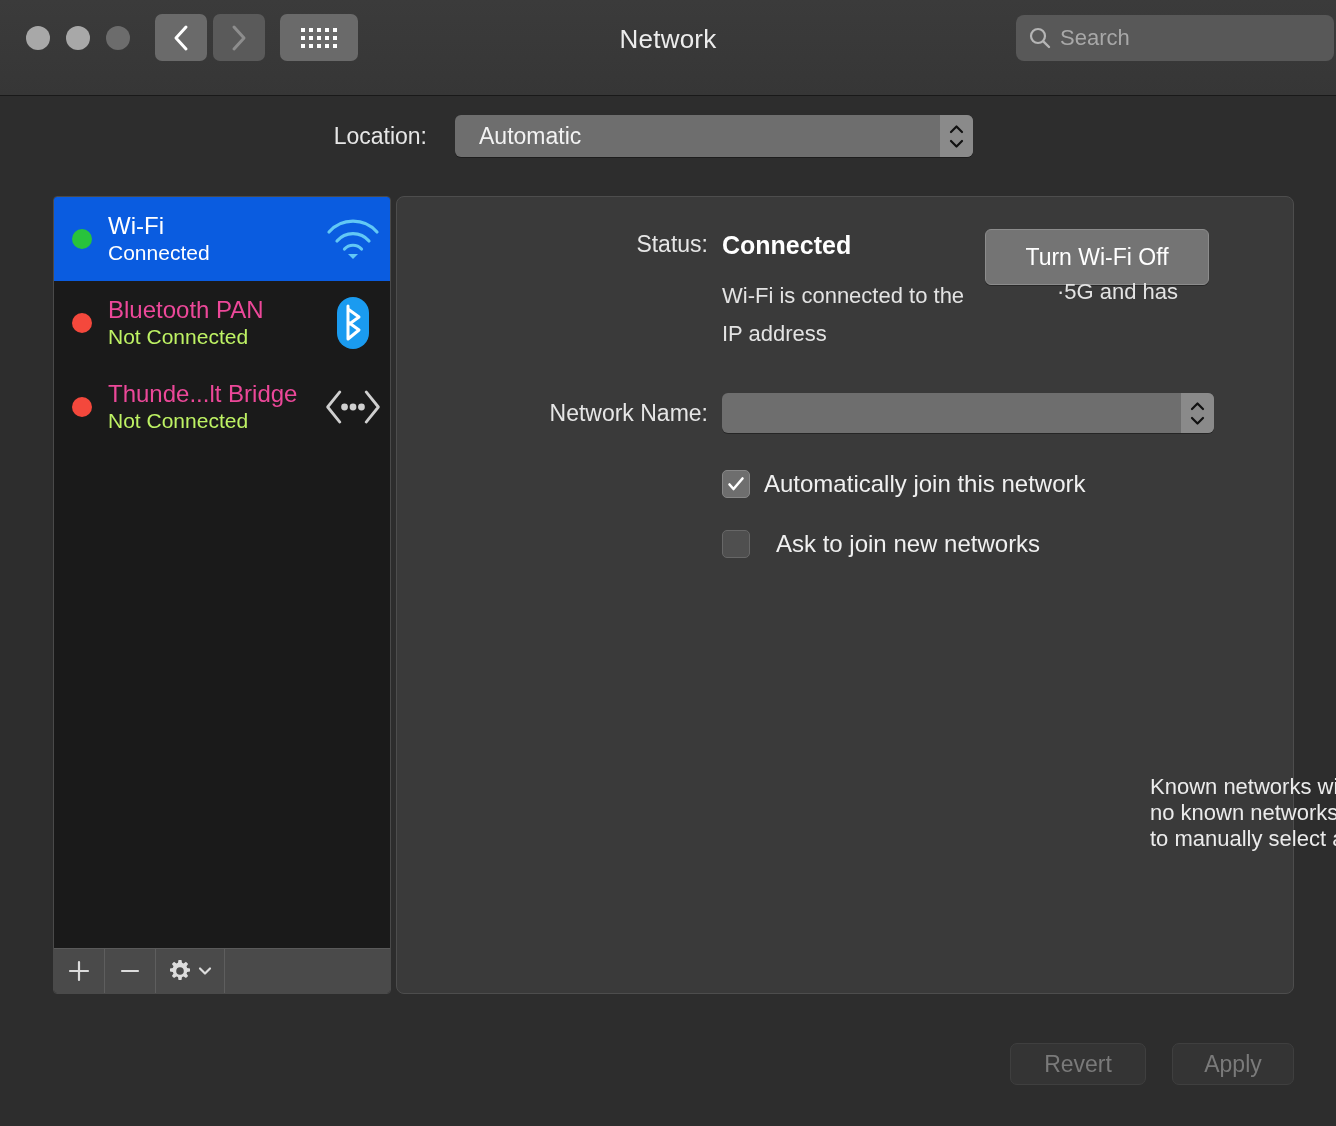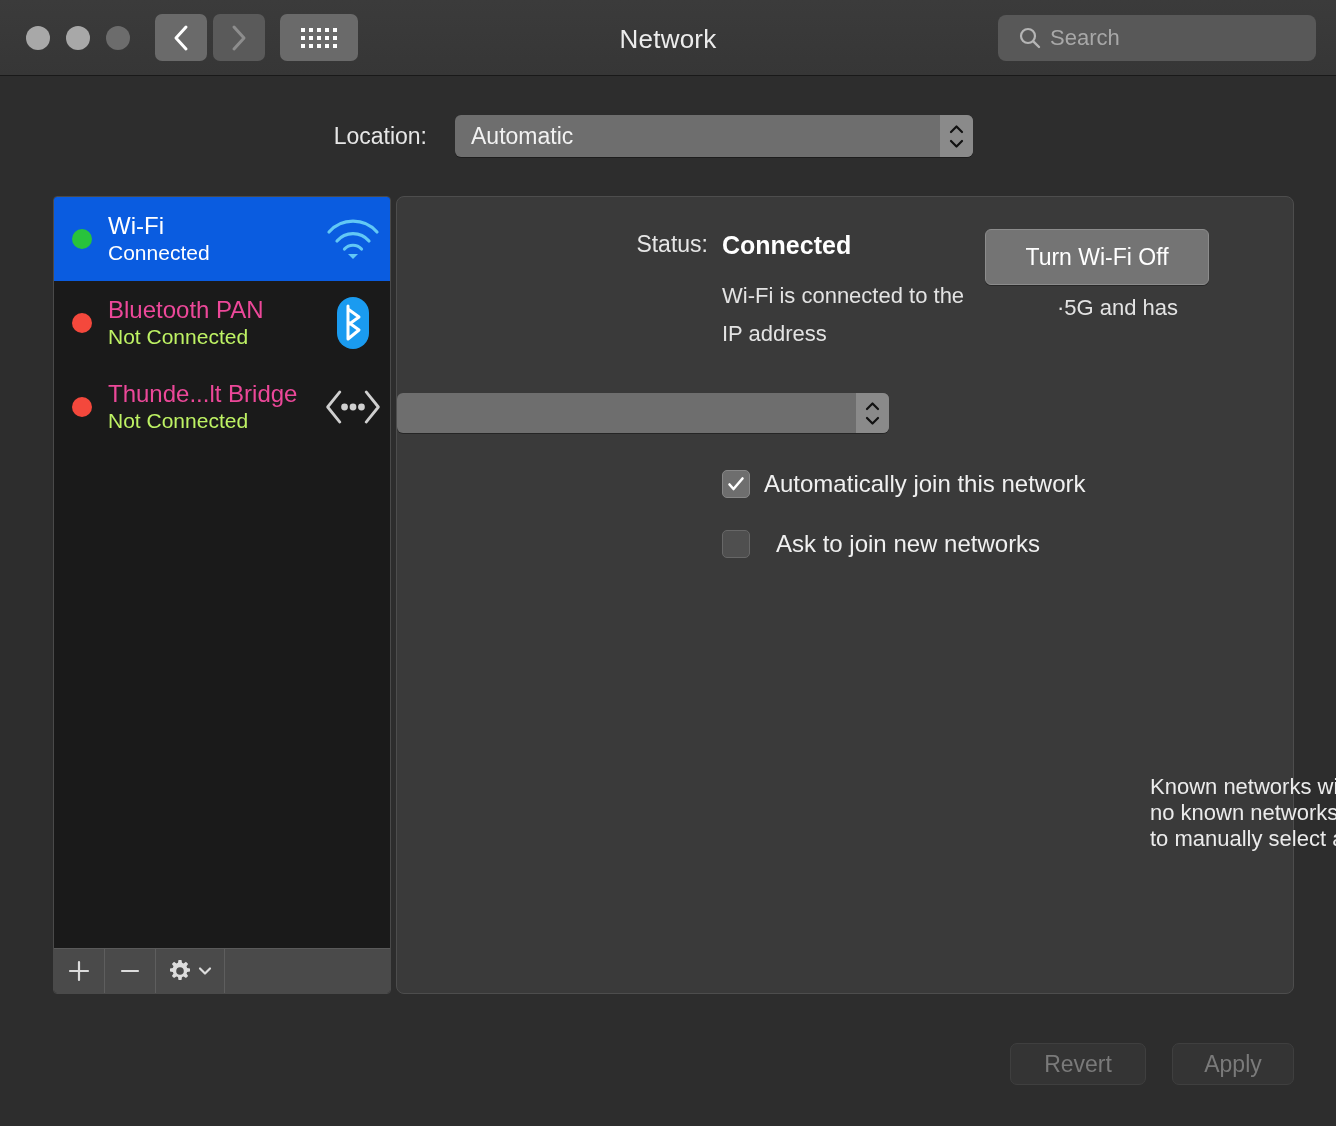--- a/index.html
+++ b/index.html
@@ -15,21 +15,21 @@
     position: relative;
     width: 1336px;
     height: 1126px;
     background: #2d2d2d;
     overflow: hidden;
   }
 
   
   .titlebar {
     position: relative;
-    height: 76px;
+    height: 96px;
     background: linear-gradient(to bottom, #3b3b3b 0%, #363636 100%);
     border-bottom: 1px solid #191919;
     box-sizing: border-box;
   }
   .traffic-lights {
     position: absolute;
     left: 26px;
     top: 26px;
     display: flex;
     gap: 16px;
@@ -92,29 +92,29 @@
     right: 0;
     top: 24px;
     text-align: center;
     color: #ececec;
     font-size: 26px;
     letter-spacing: 0.2px;
   }
 
   .searchbox {
     position: absolute;
-    right: 20px;
+    right: 2px;
     top: 15px;
     width: 318px;
     height: 46px;
     background: #585858;
     border-radius: 8px;
     display: flex;
     align-items: center;
-    padding-left: 20px;
+    padding-left: 12px;
     box-sizing: border-box;
   }
   .searchbox .mag { flex: 0 0 auto; margin-right: 8px; }
   .search-input {
     flex: 1 1 auto;
     background: transparent;
     border: 0;
     outline: none;
     color: #e8e8e8;
     font-family: "Liberation Sans", sans-serif;
@@ -146,21 +146,21 @@
     border-radius: 6px;
     height: 42px;
     box-shadow: 0 1px 0 rgba(0,0,0,.35);
     display: flex;
     align-items: center;
     box-sizing: border-box;
   }
   .popup .popup-value {
     color: #f2f2f2;
     font-size: 23px;
-    padding-left: 16px;
+    padding-left: 24px;
     white-space: nowrap;
     overflow: hidden;
   }
   .popup .stepper {
     position: absolute;
     right: 0;
     top: 0;
     bottom: 0;
     width: 33px;
     background: #8a8a8a;
@@ -306,21 +306,21 @@
     left: 325px;
     top: 80px;
     width: 255px;
     color: #e3e3e3;
     font-size: 22px;
     line-height: 38px;
   }
   .status-desc-2 {
     position: absolute;
     left: 660px;
-    top: 96px;
+    top: 80px;
     color: #e3e3e3;
     font-size: 22px;
     line-height: 30px;
     white-space: nowrap;
   }
 
   #netname-row { left: 0; top: 196px; width: 100%; align-items: center; }
   #netname-row .row-label { width: 325px; }
   #netname-popup { width: 492px; height: 40px; }
 
@@ -534,20 +534,21 @@
       <div class="row-label">Status:</div>
       <div class="status-value">Connected</div>
     </div>
 
     <button class="turn-btn">Turn Wi-Fi Off</button>
 
     <div class="status-desc">Wi-Fi is connected to the IP address</div>
     <div class="status-desc-2">·5G and has</div>
 
     <div class="row" id="netname-row">
+      <div class="row-label">Network Name:</div>
       <div class="popup" id="netname-popup">
         <span class="popup-value"></span>
         <span class="stepper">
           <svg width="17" height="11" viewBox="0 0 17 11">
             <path d="M3 8 L8.5 2.5 L14 8" fill="none" stroke="#111" stroke-width="2.2" stroke-linecap="round" stroke-linejoin="round"></path>
           </svg>
           <svg width="17" height="11" viewBox="0 0 17 11">
             <path d="M3 3 L8.5 8.5 L14 3" fill="none" stroke="#111" stroke-width="2.2" stroke-linecap="round" stroke-linejoin="round"></path>
           </svg>
         </span>

